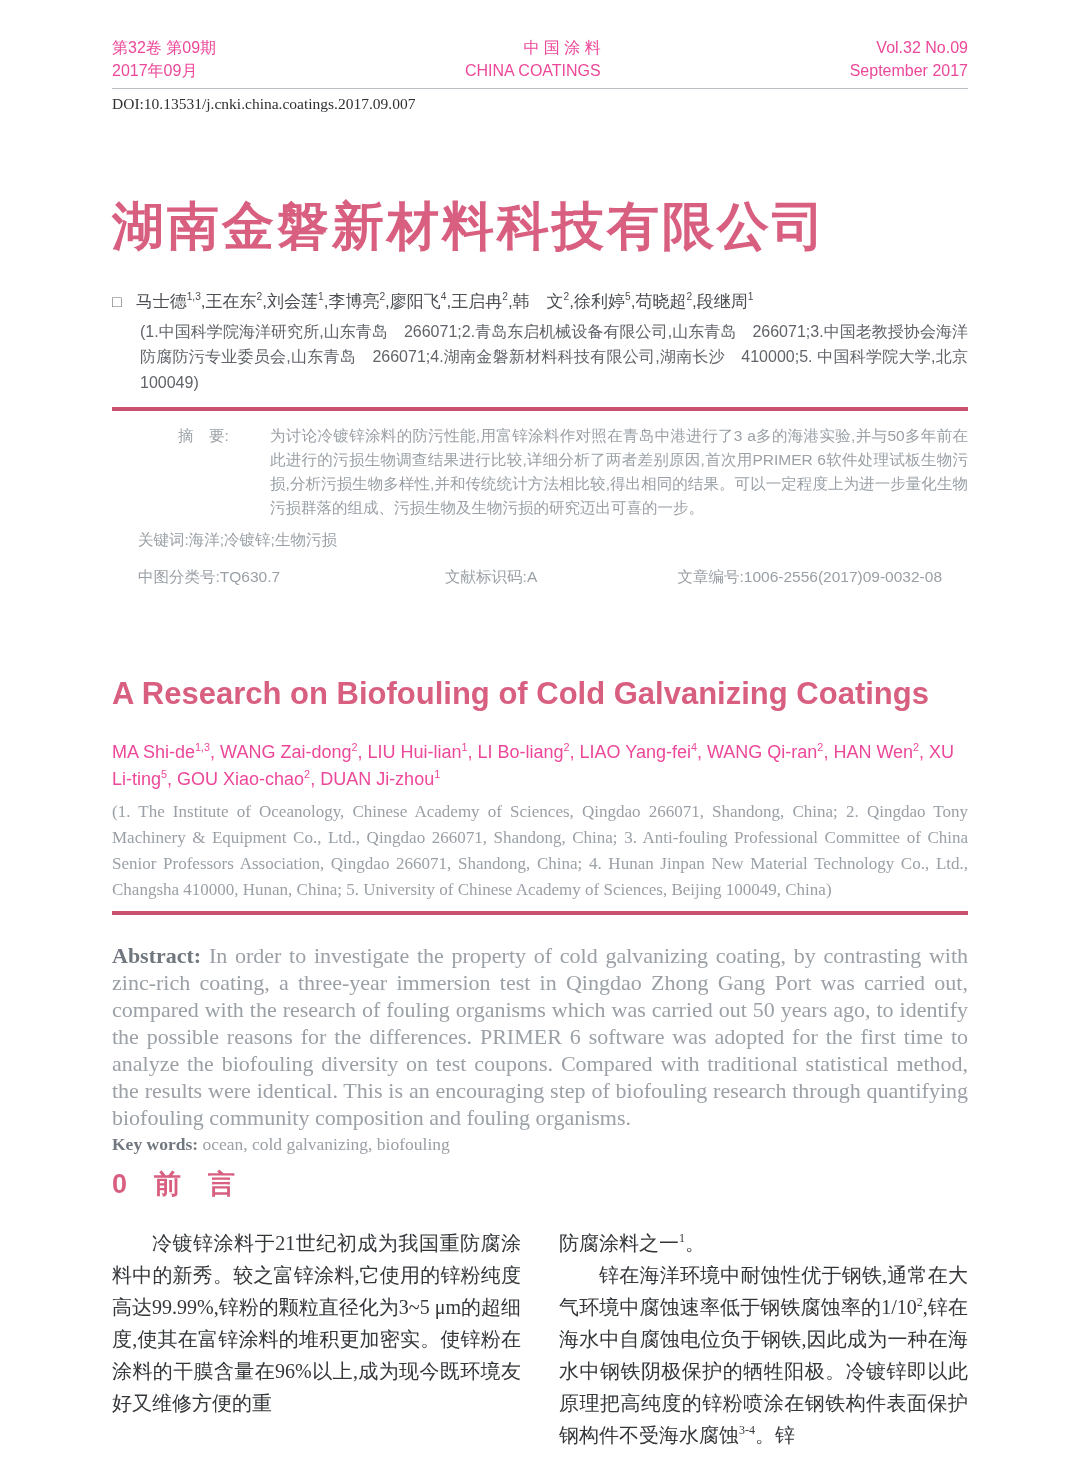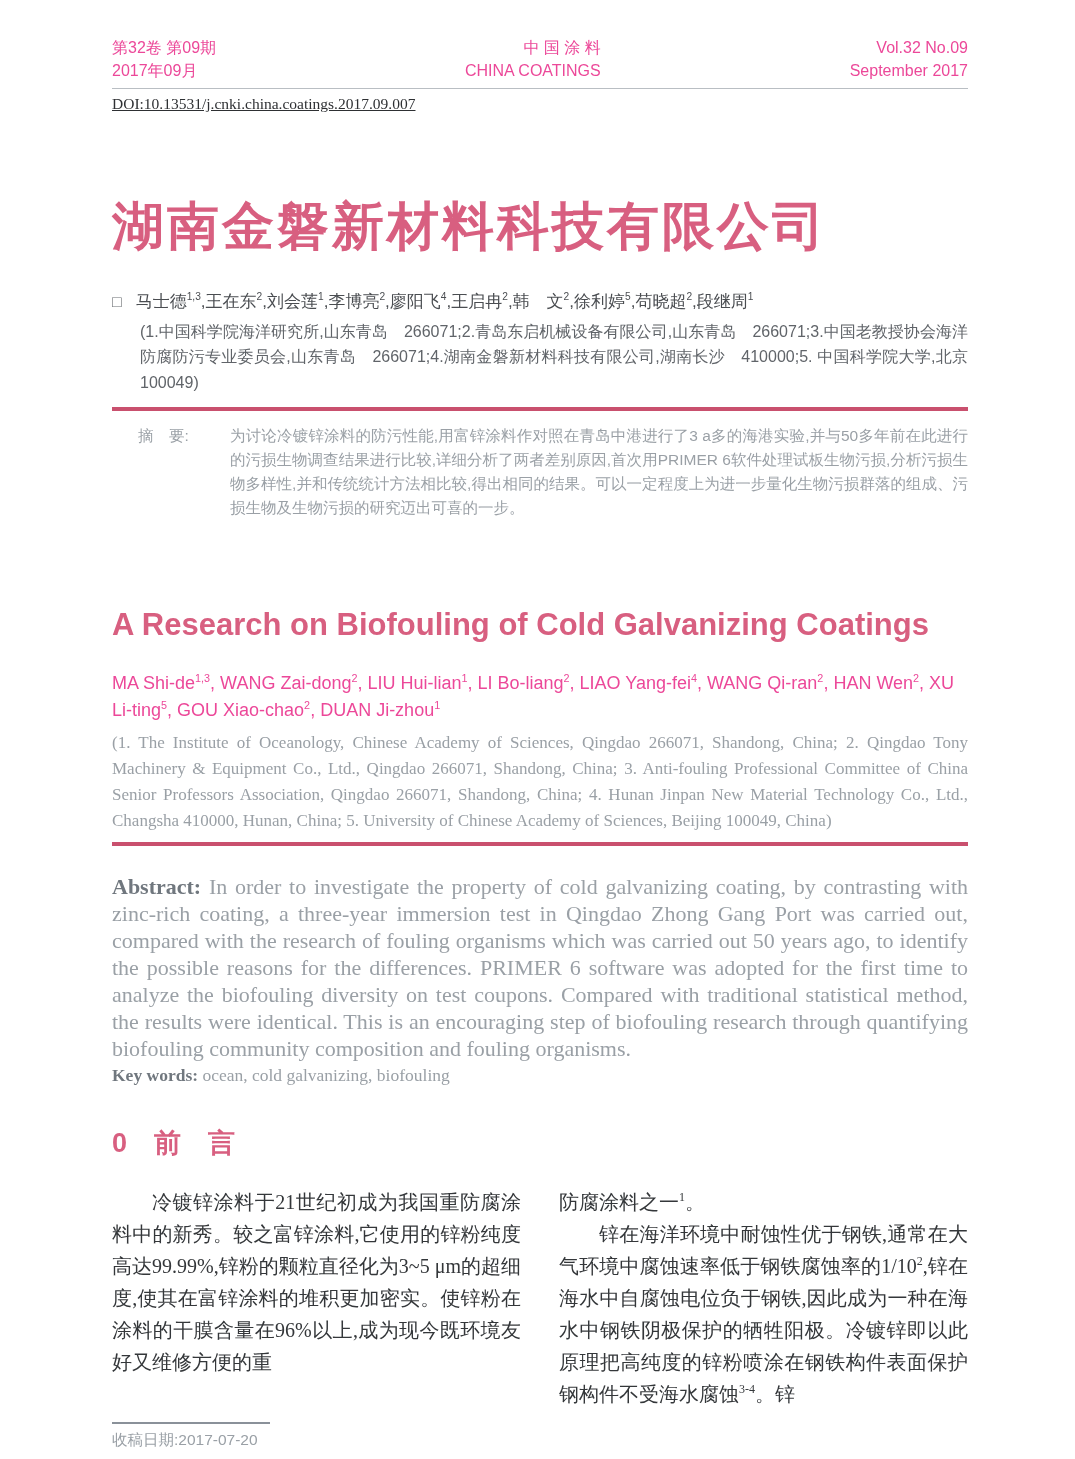--- a/index.html
+++ b/index.html
@@ -10,50 +10,50 @@
     font-family: "Liberation Sans", sans-serif;
   }
   .page { width: 856px; margin: 0 auto 0 112px; padding-top: 36px; }
 
   
   .jheader { display: flex; justify-content: space-between; color: #ec4899; font-size: 16px; line-height: 23px; }
   .jheader .cell { white-space: nowrap; }
   .jheader .center { text-align: right; }
   .jheader .right { text-align: right; }
   .header-divider { border: 0; border-top: 1px solid #b9bec3; margin: 6px 0 0 0; }
-  .doi { margin-top: 5px; font-family: "Liberation Serif", serif; color: #2e3033; font-size: 15.5px; line-height: 20px; text-decoration: underline; }
+  .doi { margin-top: 5px; font-family: "Liberation Serif", serif; color: #2e3033; font-size: 15.5px; line-height: 20px; }
 
   
   .cn-title { margin-top: 84px; font-size: 52px; line-height: 56px; font-weight: bold; color: #d85f80; letter-spacing: 3px; }
   .cn-authors { margin-top: 16px; font-size: 17px; line-height: 25px; color: #4a4d51; }
   .cn-authors .marker { color: #6b6f73; margin-right: 14px; font-size: 16px; }
   .cn-affil { margin-top: 5px; padding-left: 28px; font-size: 16px; line-height: 25.5px; color: #5f6putted368; color: #606469; text-align: justify; }
   .rule { height: 4px; background: #c9506e; border: 0; margin: 12px 0 0 0; }
 
   
   .cn-abstract { margin-top: 13px; padding-left: 26px; display: flex; color: #9aa0a6; font-size: 15.5px; line-height: 24px; }
-  .cn-abstract .lab { flex: 0 0 92px; }
+  .cn-abstract .lab { flex: 0 0 92px; margin-left: 40px; }
   .cn-abstract .txt { flex: 1; text-align: justify; }
   .cn-keywords { margin-top: 8px; padding-left: 26px; color: #9aa0a6; font-size: 15.5px; line-height: 24px; }
   .cn-meta { margin-top: 13px; padding-left: 26px; display: flex; color: #9aa0a6; font-size: 15.5px; line-height: 24px; }
   .cn-meta .m1 { flex: 0 0 37%; }
   .cn-meta .m2 { flex: 0 0 28%; }
   .cn-meta .m3 { flex: 1; }
 
   
   .en-title { margin-top: 86px; font-size: 31px; line-height: 38px; font-weight: bold; color: #d85f80; }
   .en-authors { margin-top: 15px; font-size: 18px; line-height: 27px; color: #ec4899; }
   .en-affil { margin-top: 6px; font-family: "Liberation Serif", serif; font-size: 17px; line-height: 26px; color: #9aa0a6; text-align: justify; }
   .rule2 { height: 4px; background: #c9506e; border: 0; margin: 8px 0 0 0; }
   .en-abstract { margin-top: 27px; font-family: "Liberation Serif", serif; font-size: 22px; line-height: 27px; color: #9aa0a6; text-align: justify; }
   .en-abstract .b, .en-keywords .b { font-weight: bold; color: #70777e; }
   .en-keywords { font-family: "Liberation Serif", serif; font-size: 17.5px; line-height: 27px; color: #9aa0a6; }
 
   
-  .section-heading { margin-top: 38px; font-size: 27px; line-height: 32px; font-weight: bold; color: #d85f80; }
+  .section-heading { margin-top: 10px; font-size: 27px; line-height: 32px; font-weight: bold; color: #d85f80; }
   .columns { margin-top: 14px; display: flex; gap: 38px; }
   .col { width: 409px; font-family: "Liberation Serif", "DejaVu Serif", serif; font-size: 20px; line-height: 32px; color: #34373a; text-align: justify; }
   .col p { margin: 0; }
   .col p.ind { text-indent: 2em; }
   sup { font-size: 0.6em; vertical-align: super; line-height: 0; }
 
   
   .footnote { margin-top: 12px; }
   .footnote-rule { width: 158px; border: 0; border-top: 2px solid #8a9199; margin: 0 0 4px 0; }
   .footnote div { color: #9aa0a6; font-size: 15.5px; line-height: 24px; }
@@ -87,20 +87,26 @@
   </div>
 
   <div class="cn-affil">(1.中国科学院海洋研究所,山东青岛　266071;2.青岛东启机械设备有限公司,山东青岛　266071;3.中国老教授协会海洋防腐防污专业委员会,山东青岛　266071;4.湖南金磐新材料科技有限公司,湖南长沙　410000;5. 中国科学院大学,北京100049)</div>
 
   <hr class="rule">
 
   <div class="cn-abstract">
     <span class="lab">摘　要:</span>
     <span class="txt">为讨论冷镀锌涂料的防污性能,用富锌涂料作对照在青岛中港进行了3 a多的海港实验,并与50多年前在此进行的污损生物调查结果进行比较,详细分析了两者差别原因,首次用PRIMER 6软件处理试板生物污损,分析污损生物多样性,并和传统统计方法相比较,得出相同的结果。可以一定程度上为进一步量化生物污损群落的组成、污损生物及生物污损的研究迈出可喜的一步。</span>
   </div>
+  <div class="cn-keywords">关键词:海洋;冷镀锌;生物污损</div>
+  <div class="cn-meta">
+    <span class="m1">中图分类号:TQ630.7</span>
+    <span class="m2">文献标识码:A</span>
+    <span class="m3">文章编号:1006-2556(2017)09-0032-08</span>
+  </div>
 
   <h2 class="en-title">A Research on Biofouling of Cold Galvanizing Coatings</h2>
   <div class="en-authors">MA Shi-de<sup>1,3</sup>, WANG Zai-dong<sup>2</sup>, LIU Hui-lian<sup>1</sup>, LI Bo-liang<sup>2</sup>, LIAO Yang-fei<sup>4</sup>, WANG Qi-ran<sup>2</sup>, HAN Wen<sup>2</sup>, XU Li-ting<sup>5</sup>, GOU Xiao-chao<sup>2</sup>, DUAN Ji-zhou<sup>1</sup></div>
   <div class="en-affil">(1. The Institute of Oceanology, Chinese Academy of Sciences, Qingdao 266071, Shandong, China; 2. Qingdao Tony Machinery &amp; Equipment Co., Ltd., Qingdao 266071, Shandong, China; 3. Anti-fouling Professional Committee of China Senior Professors Association, Qingdao 266071, Shandong, China; 4. Hunan Jinpan New Material Technology Co., Ltd., Changsha 410000, Hunan, China; 5. University of Chinese Academy of Sciences, Beijing 100049, China)</div>
 
   <hr class="rule2">
 
   <div class="en-abstract">
     <span class="b">Abstract:</span><span> In order to investigate the property of cold galvanizing coating, by contrasting with zinc-rich coating, a three-year immersion test in Qingdao Zhong Gang Port was carried out, compared with the research of fouling organisms which was carried out 50 years ago, to identify the possible reasons for the differences. PRIMER 6 software was adopted for the first time to analyze the biofouling diversity on test coupons. Compared with traditional statistical method, the results were identical. This is an encouraging step of biofouling research through quantifying biofouling community composition and fouling organisms.</span>
   </div>

